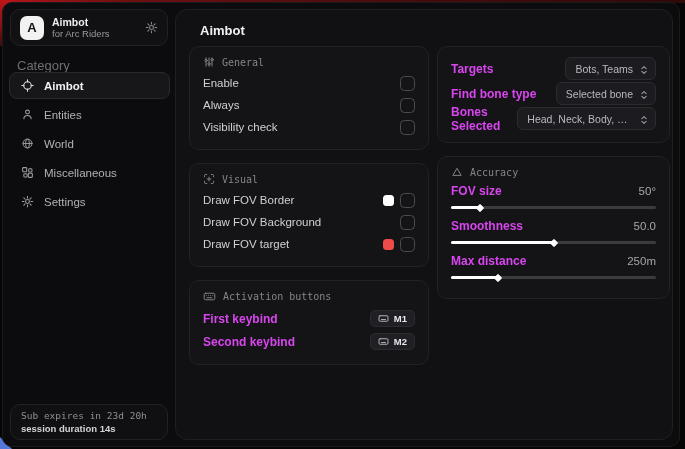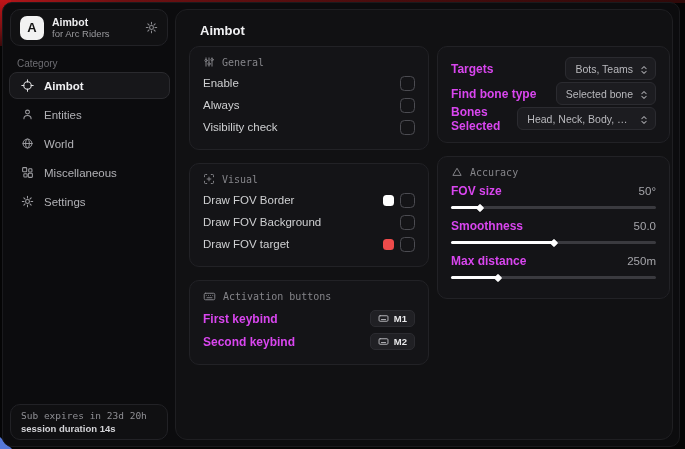--- a/index.html
+++ b/index.html
@@ -15,21 +15,21 @@
   
   .sidebar{position:absolute;left:0;top:0;width:172px;bottom:0;}
   .brand-card{position:absolute;left:7px;top:6px;width:158px;height:37px;border:1px solid #222226;
     border-radius:10px;background:#111113;display:flex;align-items:center;gap:8px;padding:0 9px;box-sizing:border-box;}
   .logo{width:24px;height:24px;border-radius:7px;background:#f2f2f2;color:#141414;font-weight:bold;
     font-size:13px;display:flex;align-items:center;justify-content:center;flex:0 0 auto;}
   .brand-text{display:flex;flex-direction:column;line-height:1.2;}
   .brand-name{font-size:10.5px;font-weight:bold;color:#ededef;}
   .brand-tag{font-size:9.5px;color:#9a9a9e;}
   .brand-gear{margin-left:auto;color:#8a8a8e;display:flex;}
-  .category-label{position:absolute;left:14px;top:55px;font-size:10px;color:#6e6e73;}
+  .category-label{position:absolute;left:14px;top:55px;font-size:13px;color:#6e6e73;}
   .nav{position:absolute;left:6px;right:5px;top:69px;display:flex;flex-direction:column;gap:2px;}
   .nav-item{height:27px;display:flex;align-items:center;gap:10px;padding:0 11px;border-radius:8px;
     color:#b2b2b6;font-size:11.5px;border:1px solid transparent;box-sizing:border-box;cursor:default;}
   .nav-item.selected{background:#17171a;border-color:#2a2a2e;color:#f0f0f2;font-weight:bold;}
   .nav-item .ic{color:#9c9ca0;}
   .nav-item.selected .ic{color:#e4e4e6;}
   .footer-card{position:absolute;left:7px;bottom:6px;width:158px;height:36px;border:1px solid #222226;
     border-radius:10px;background:#101012;padding:5px 10px;box-sizing:border-box;}
   .footer-line1{font-family:"DejaVu Sans Mono",monospace;font-size:9.5px;color:#8f8f94;}
   .footer-line2{font-size:9.5px;font-weight:bold;color:#d4d4d8;margin-top:2px;}

